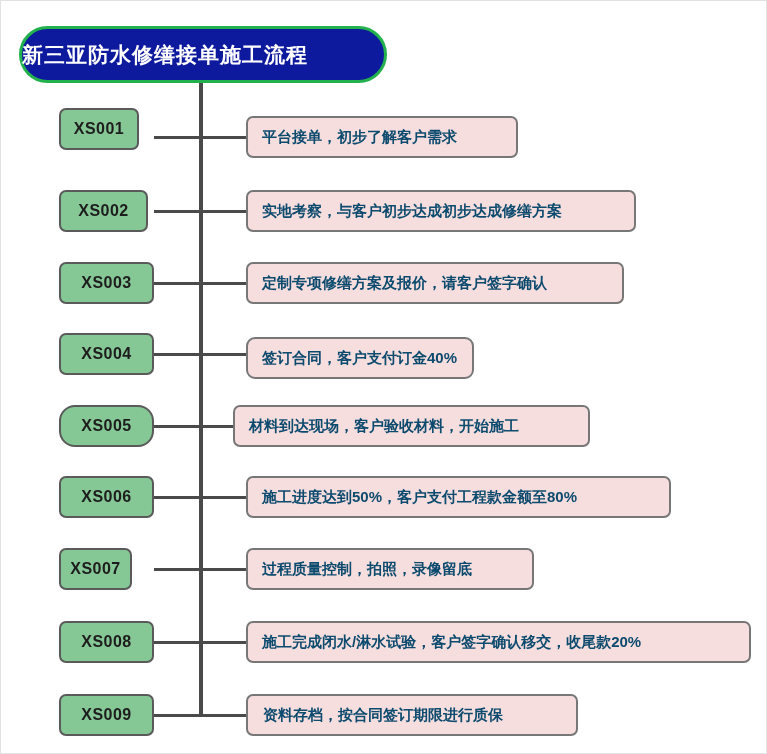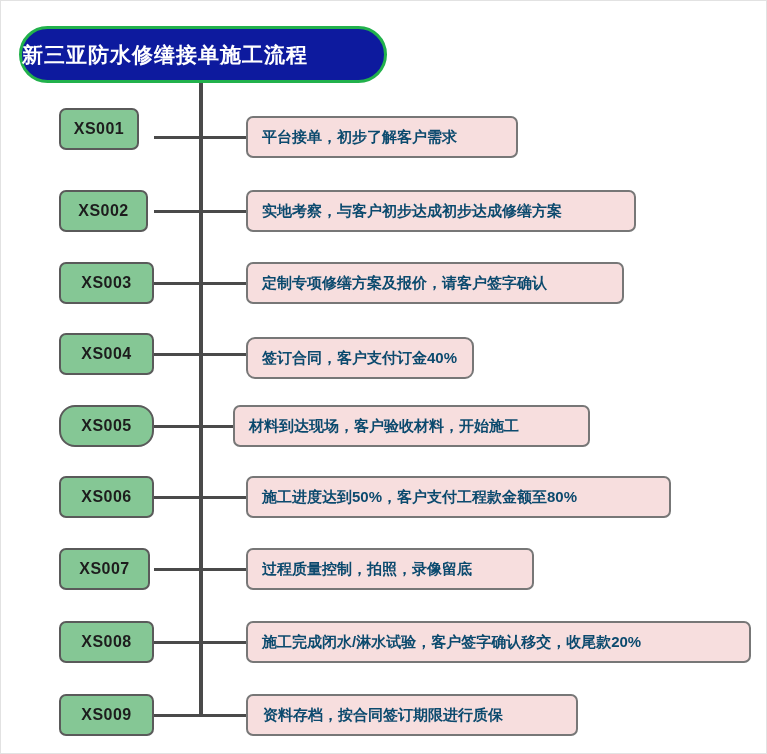--- a/index.html
+++ b/index.html
@@ -146,21 +146,21 @@
       </div>
       <div class="desc-box" style="left: 232px; top: 404px; width: 357px;">
         <span class="desc-label">材料到达现场，客户验收材料，开始施工</span>
       </div>
       <div class="code-box" style="left: 58px; top: 475px; width: 95px;">
         <span class="code-label">XS006</span>
       </div>
       <div class="desc-box" style="left: 245px; top: 475px; width: 425px;">
         <span class="desc-label">施工进度达到50%，客户支付工程款金额至80%</span>
       </div>
-      <div class="code-box" style="left: 58px; top: 547px; width: 91px;">
+      <div class="code-box" style="left: 58px; top: 547px; width: 73px;">
         <span class="code-label">XS007</span>
       </div>
       <div class="desc-box" style="left: 245px; top: 547px; width: 288px;">
         <span class="desc-label">过程质量控制，拍照，录像留底</span>
       </div>
       <div class="code-box" style="left: 58px; top: 620px; width: 95px;">
         <span class="code-label">XS008</span>
       </div>
       <div class="desc-box" style="left: 245px; top: 620px; width: 505px;">
         <span class="desc-label">施工完成闭水/淋水试验，客户签字确认移交，收尾款20%</span>

